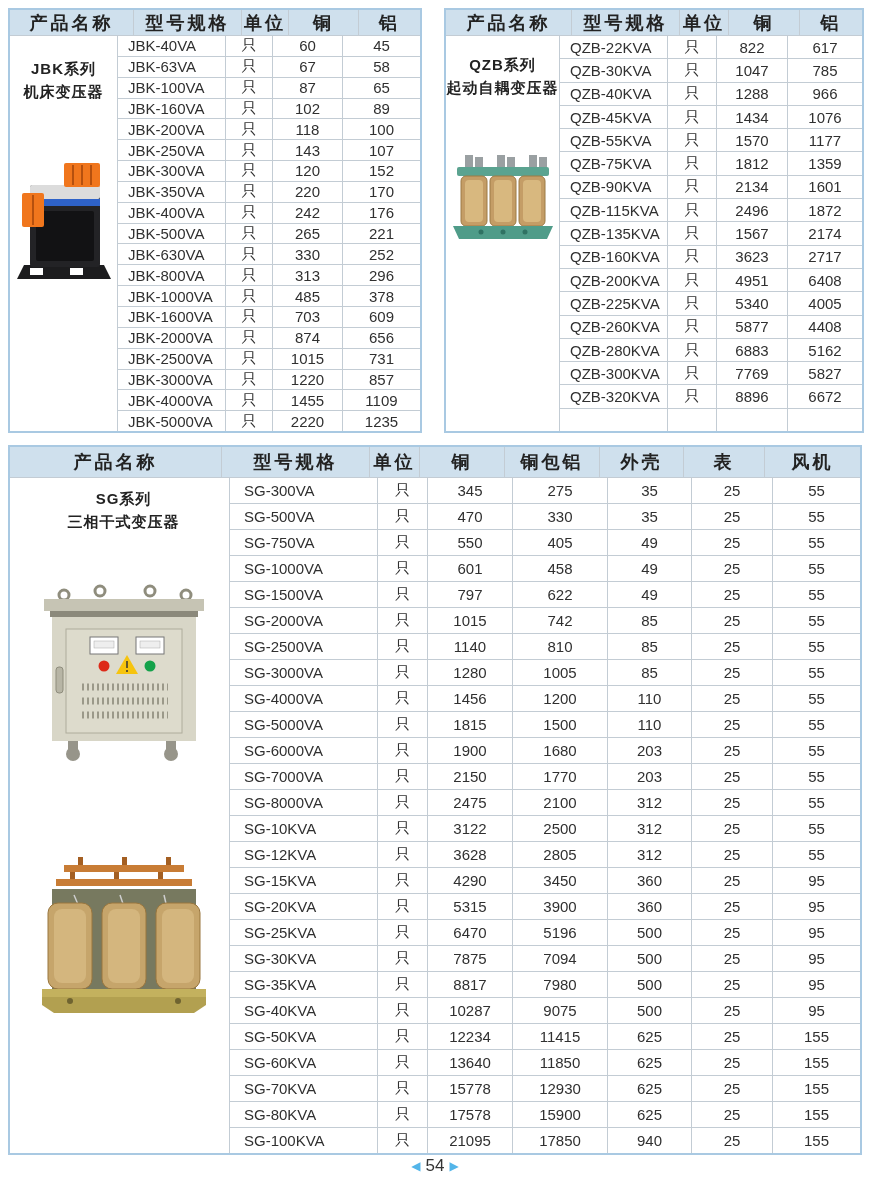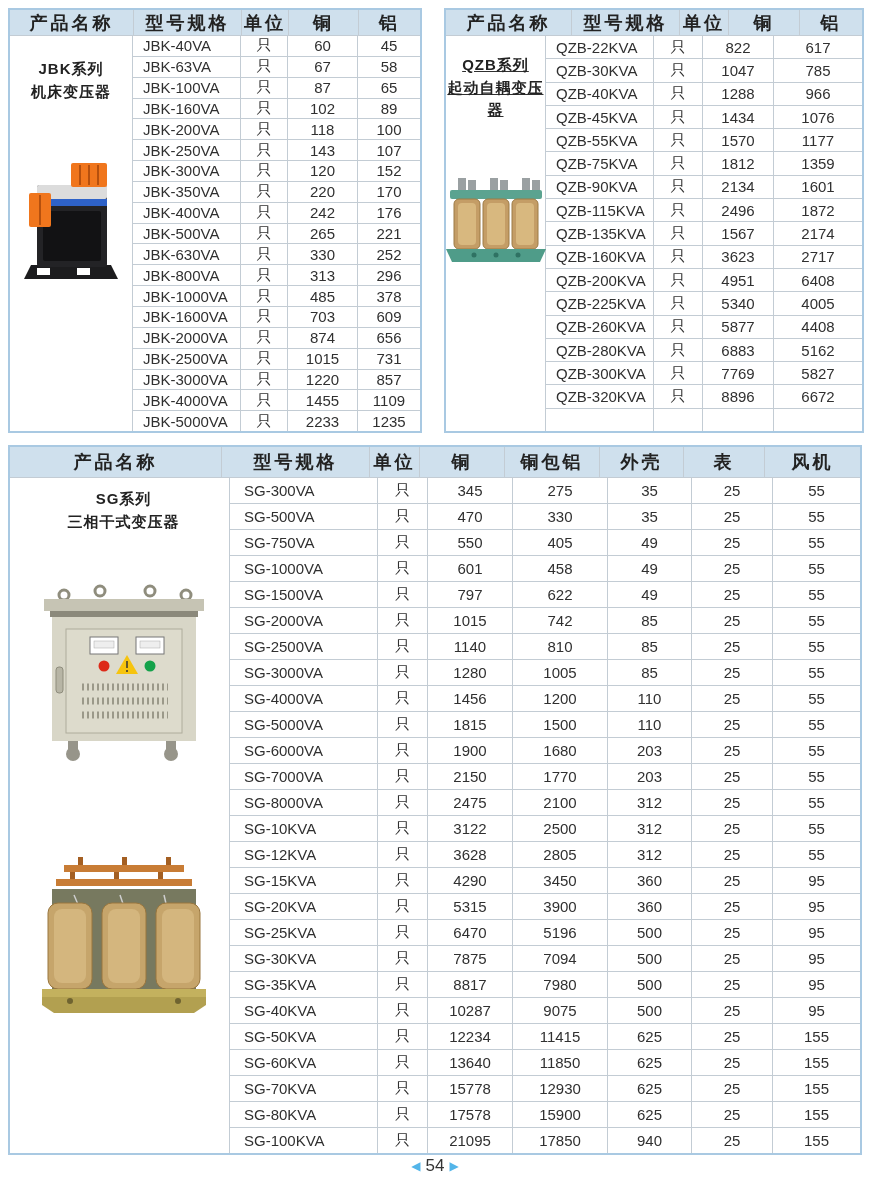--- a/index.html
+++ b/index.html
@@ -26,34 +26,34 @@
   .prodtitle{text-align:center;font-weight:bold;font-size:15px;line-height:1.5;letter-spacing:1px;color:#222;}
 
   
   #tbl-jbk{left:8px;top:8px;width:414px;height:425px;}
   #tbl-jbk .thead{height:25px;}
   #tbl-jbk .c0{width:124px;}
   #tbl-jbk .c1{width:108px;}
   #tbl-jbk .c2{width:47px;}
   #tbl-jbk .c3{width:70px;}
   #tbl-jbk .c4{flex:1;}
-  #tbl-jbk .prodpane{width:123px;}
+  #tbl-jbk .prodpane{width:108px;}
   #tbl-jbk .rows .c1{justify-content:flex-start;padding-left:10px;}
   #tbl-jbk .prodtitle{margin-top:22px;}
   #tbl-jbk .prodimg{margin-top:44px;}
 
   
   #tbl-qzb{left:444px;top:8px;width:420px;height:425px;}
   #tbl-qzb .thead{height:25px;}
   #tbl-qzb .c0{width:126px;}
   #tbl-qzb .c1{width:108px;}
   #tbl-qzb .c2{width:49px;}
   #tbl-qzb .c3{width:71px;}
   #tbl-qzb .c4{flex:1;}
-  #tbl-qzb .prodpane{width:100px;text-decoration:underline;}
+  #tbl-qzb .prodpane{width:114px;}
   #tbl-qzb .rows .c1{justify-content:flex-start;padding-left:10px;}
   #tbl-qzb .prodtitle{margin-top:18px;}
   #tbl-qzb .prodimg{margin-top:48px;}
 
   
   #tbl-sg{left:8px;top:445px;width:854px;height:710px;}
   #tbl-sg .thead{height:30px;}
   #tbl-sg .c0{width:212px;}
   #tbl-sg .c1{width:148px;}
   #tbl-sg .c2{width:50px;}
@@ -216,21 +216,21 @@
           </div>
           <div class="trow">
             <div class="tcell c1">JBK-4000VA</div>
             <div class="tcell c2">只</div>
             <div class="tcell c3">1455</div>
             <div class="tcell c4">1109</div>
           </div>
           <div class="trow">
             <div class="tcell c1">JBK-5000VA</div>
             <div class="tcell c2">只</div>
-            <div class="tcell c3">2233</div>
+            <div class="tcell c3">2220</div>
             <div class="tcell c4">1235</div>
           </div>
         </div>
     </div>
   </div>
 
   <div class="tbl" id="tbl-qzb">
     <div class="thead">
         <div class="hcell c0">产品名称</div>
         <div class="hcell c1">型号规格</div>

